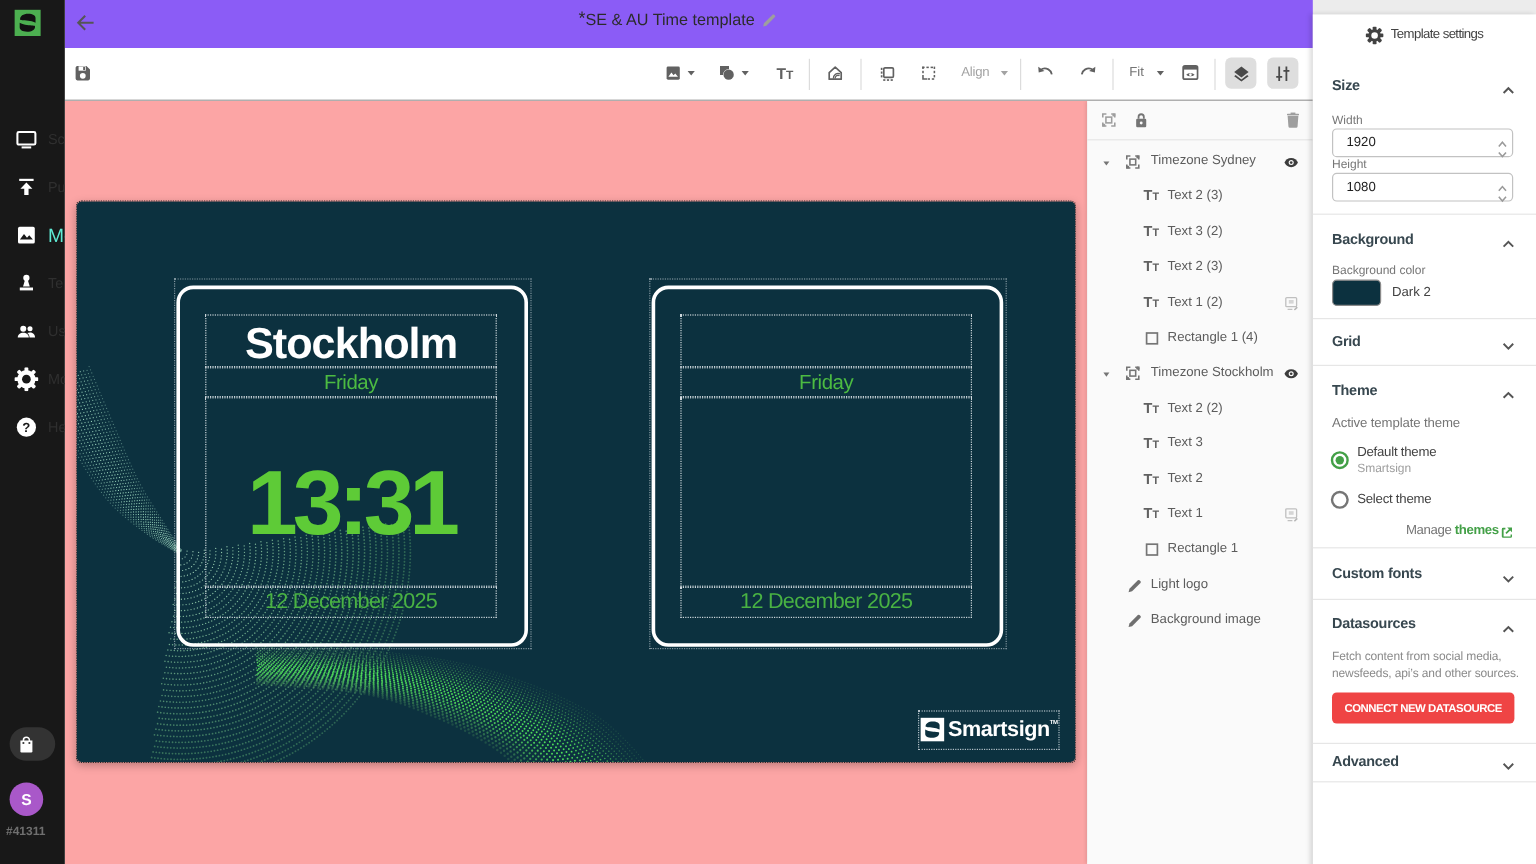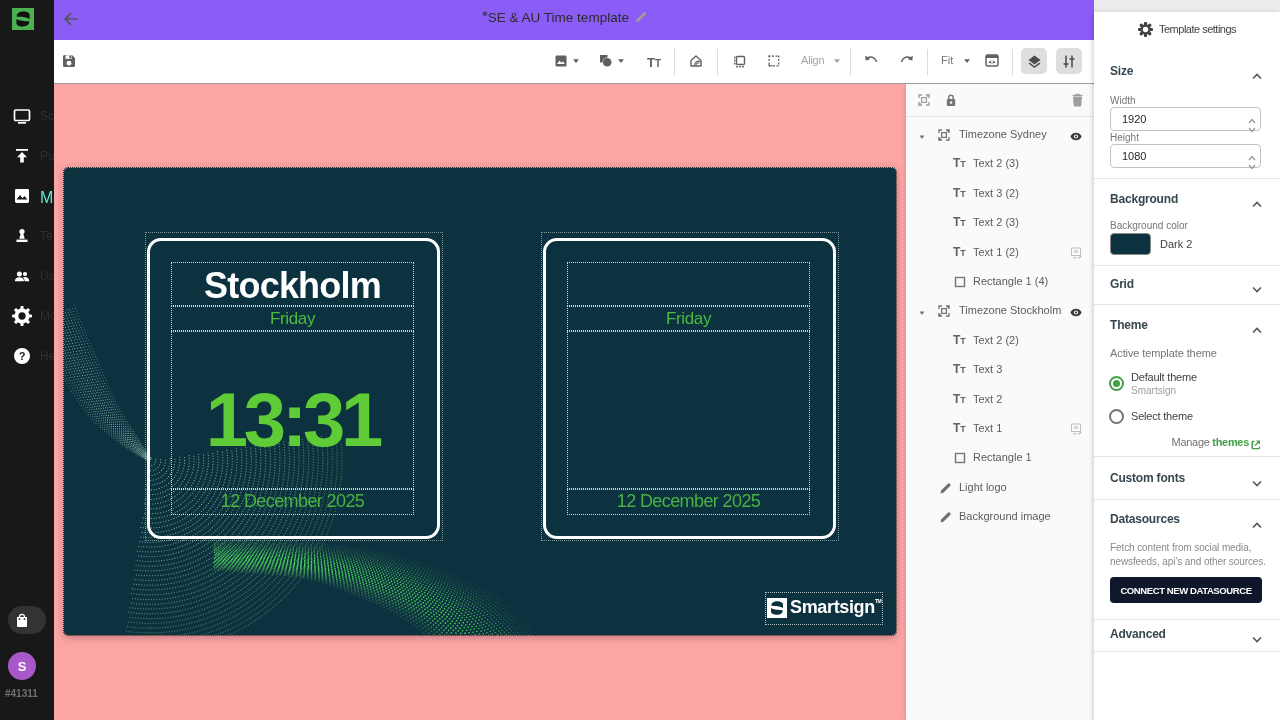--- a/index.html
+++ b/index.html
@@ -540,19 +540,19 @@
     <div class="phead" style="top:459px">Custom fonts</div>
     <div class="chev" style="top:462px"><svg width="12" height="8" viewBox="0 0 12 8" style="">
         <path d="M2 1.5 L6 5.5 L10 1.5" fill="none" stroke="#555" stroke-width="1.6"></path>
       </svg></div>
     <div class="pdiv" style="top:487px"></div>
     <div class="phead" style="top:500px">Datasources</div>
     <div class="chev" style="top:503px"><svg width="12" height="8" viewBox="0 0 12 8" style="">
         <path d="M2 6.5 L6 2.5 L10 6.5" fill="none" stroke="#555" stroke-width="1.6"></path>
       </svg></div>
     <div class="abs" style="left:16px;top:529px;width:172px;font-size:10px;letter-spacing:-0.1px;line-height:13.5px;color:#8a8a8a;white-space:nowrap">Fetch content from social media,<br>newsfeeds, api’s and other sources.</div>
-    <div class="abs" style="left:16px;top:565px;width:152px;height:26px;border-radius:4px;background:#0f172a;color:#fff;font-size:9.5px;font-weight:bold;letter-spacing:-0.4px;white-space:nowrap;display:flex;align-items:center;justify-content:center">CONNECT NEW DATASOURCE</div>
+    <div class="abs" style="left:16px;top:565px;width:152px;height:26px;border-radius:4px;background:#ef4444;color:#fff;font-size:9.5px;font-weight:bold;letter-spacing:-0.4px;white-space:nowrap;display:flex;align-items:center;justify-content:center">CONNECT NEW DATASOURCE</div>
     <div class="pdiv" style="top:607px"></div>
     <div class="phead" style="top:615px">Advanced</div>
     <div class="chev" style="top:618px"><svg width="12" height="8" viewBox="0 0 12 8" style="">
         <path d="M2 1.5 L6 5.5 L10 1.5" fill="none" stroke="#555" stroke-width="1.6"></path>
       </svg></div>
     <div class="pdiv" style="top:639px"></div>
   </div>
 </body></html>

